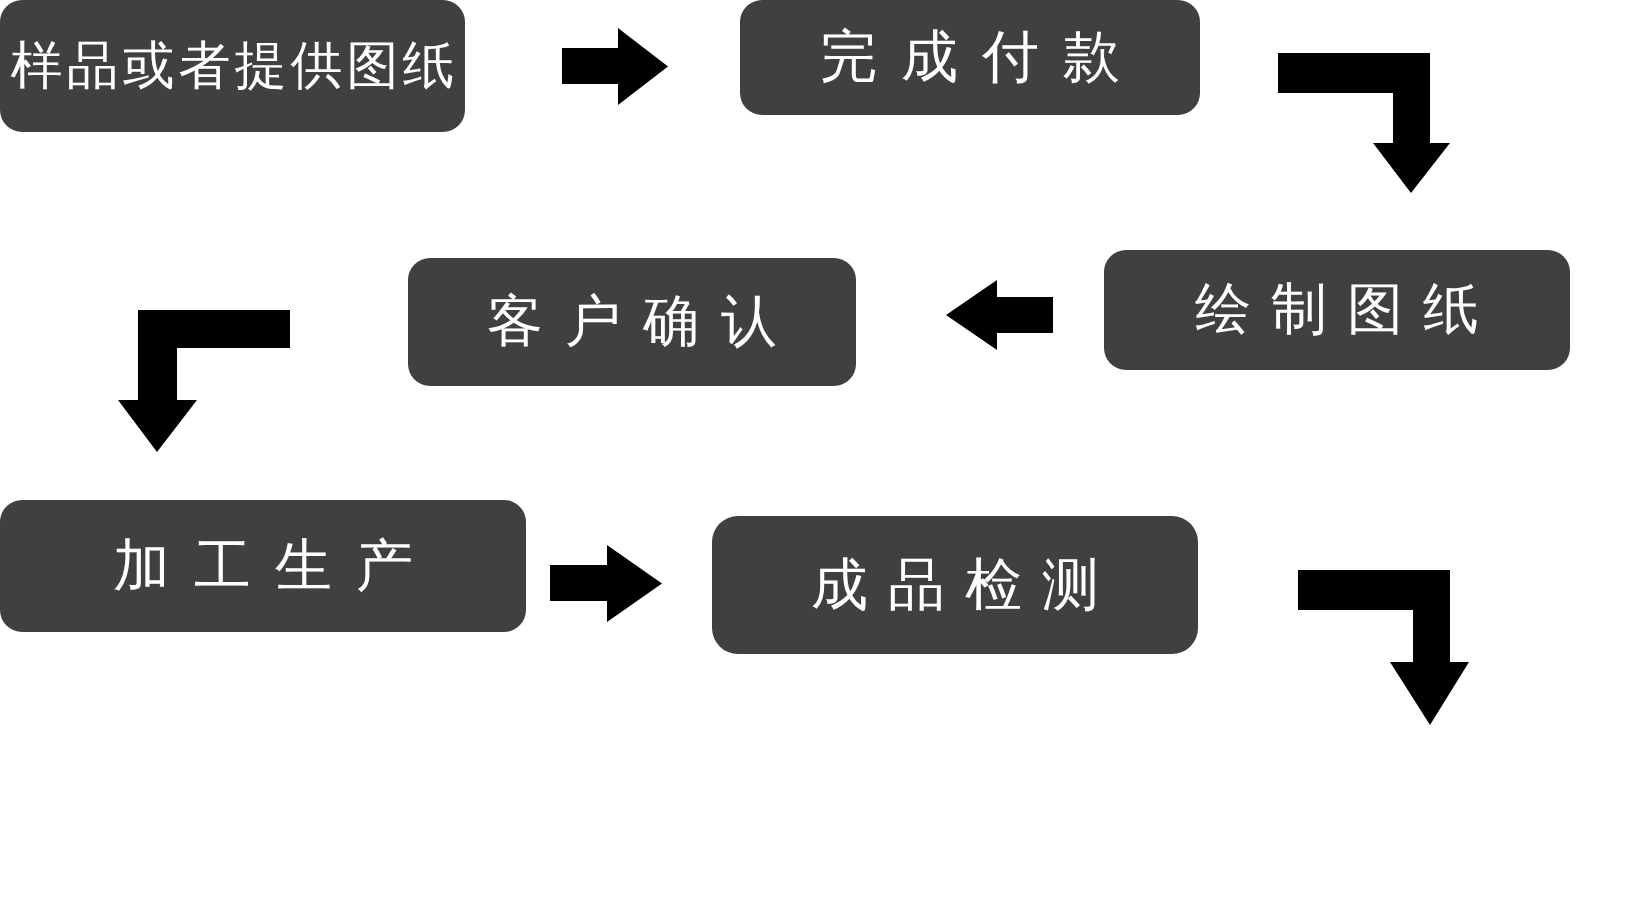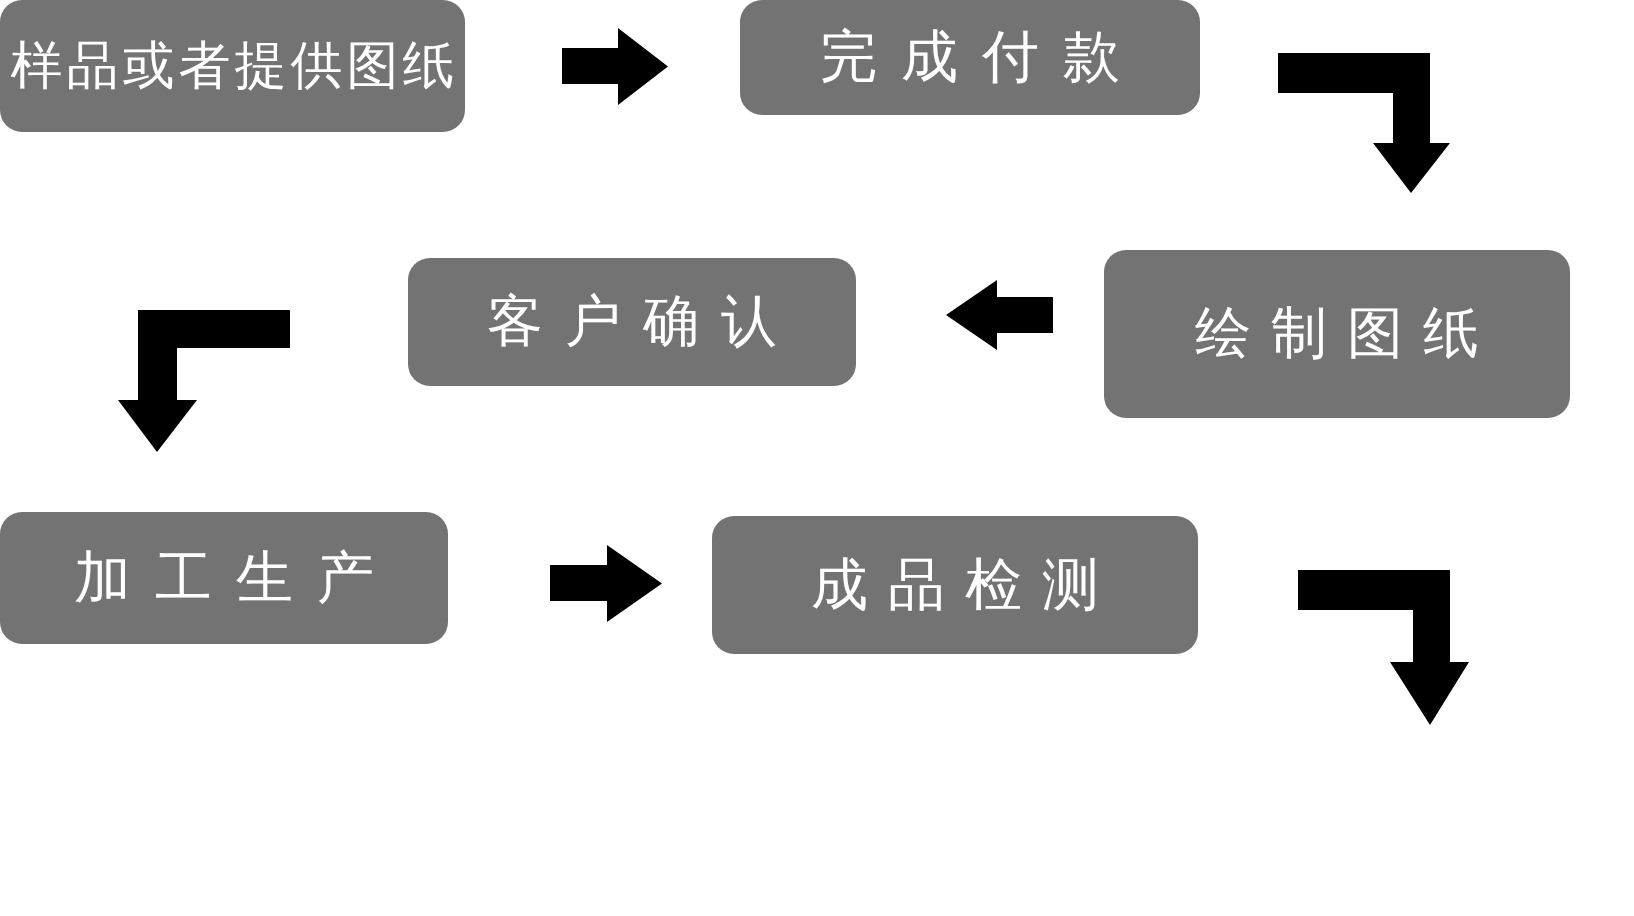--- a/index.html
+++ b/index.html
@@ -6,38 +6,38 @@
   #canvas {
     position: relative;
     width: 1634px;
     height: 916px;
     background: #ffffff;
     overflow: hidden;
     font-family: "Liberation Sans", "DejaVu Sans", sans-serif;
   }
   .node {
     position: absolute;
-    background: #737373;
+    background: #404040;
     color: #ffffff;
     border-radius: 22px;
     display: flex;
     align-items: center;
     justify-content: center;
     white-space: nowrap;
     font-weight: 400;
   }
   .arrow { position: absolute; display: block; }
 
   
   .n-sample     { left: 0px;    top: 0px;   width: 465px; height: 132px; font-size: 52px; letter-spacing: 4px;  text-indent: 4px; }
   .n-payment    { left: 740px;  top: 0px;   width: 460px; height: 115px; font-size: 57px; letter-spacing: 24px; text-indent: 24px; }
   .n-confirm    { left: 408px;  top: 258px; width: 448px; height: 128px; font-size: 56px; letter-spacing: 22px; text-indent: 22px; }
-  .n-draw       { left: 1104px; top: 250px; width: 466px; height: 168px; font-size: 56px; letter-spacing: 20px; text-indent: 20px; }
-  .n-production { left: 0px;    top: 512px; width: 448px; height: 132px; font-size: 57px; letter-spacing: 24px; text-indent: 24px; align-items: center; }
-  .n-inspection { left: 712px;  top: 516px; width: 486px; height: 138px; font-size: 57px; letter-spacing: 20px; text-indent: 20px; }
+  .n-draw       { left: 1104px; top: 250px; width: 466px; height: 120px; font-size: 56px; letter-spacing: 20px; text-indent: 20px; }
+  .n-production { left: 0px;    top: 500px; width: 526px; height: 132px; font-size: 57px; letter-spacing: 24px; text-indent: 24px; align-items: center; }
+  .n-inspection { left: 712px;  top: 516px; width: 486px; height: 138px; font-size: 57px; letter-spacing: 20px; text-indent: 20px; border-radius: 26px; }
   .n-shipment   { left: 1152px; top: 780px; width: 476px; height: 128px; font-size: 56px; letter-spacing: 18px; text-indent: 18px; }
 
   
   .a-right-1    { left: 562px;  top: 28px;  }
   .a-elbow-1    { left: 1278px; top: 53px;  }
   .a-left-1     { left: 946px;  top: 280px; }
   .a-elbow-left { left: 118px;  top: 310px; }
   .a-right-2    { left: 550px;  top: 545px; }
   .a-elbow-2    { left: 1298px; top: 570px; }
 </style>

